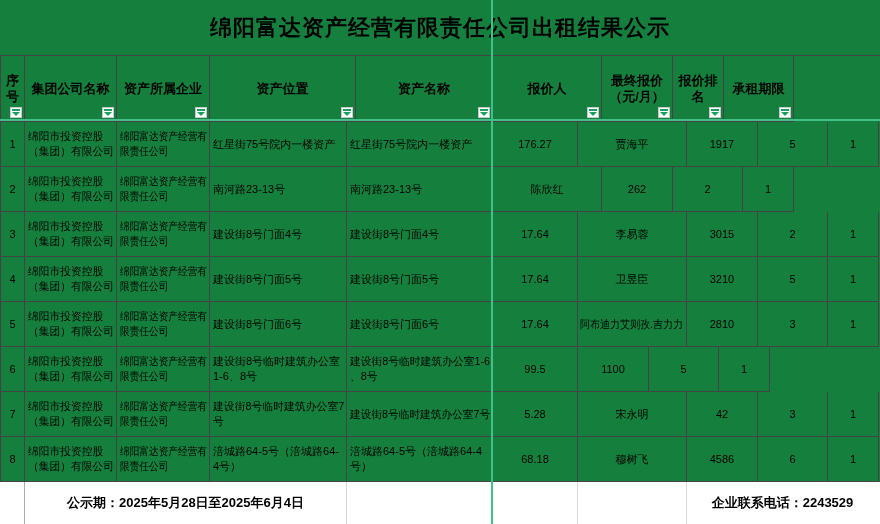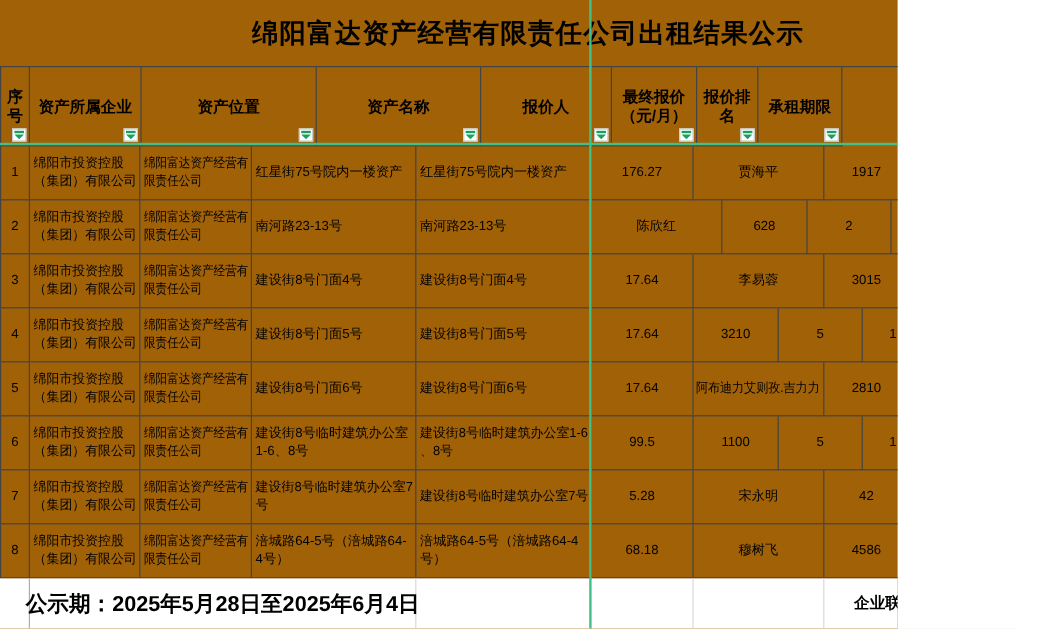--- a/index.html
+++ b/index.html
@@ -1,16 +1,16 @@
 <!DOCTYPE html>
 <html><head>
 <meta charset="utf-8">
 <style>
   html,body{margin:0;padding:0;background:#fff;}
-  .screen{position:relative;width:748px;height:524px;background:#a16207;overflow:hidden;
+  .screen{position:relative;width:880px;height:524px;background:#15803d;overflow:hidden;
           font-family:"Liberation Sans","DejaVu Sans",sans-serif;color:#000;}
   .title{position:absolute;left:0;top:0;width:880px;height:55px;display:flex;
          align-items:center;justify-content:center;font-size:22px;font-weight:700;letter-spacing:1px;}
   .table{position:absolute;left:0;top:55px;width:880px;border-top:1px solid #444;border-left:1px solid #444;box-sizing:border-box;}
   .row{display:flex;height:45px;}
   .row.header{height:66px;}
   .cell{box-sizing:border-box;border-right:1px solid #444;border-bottom:1px solid #444;
         display:flex;align-items:center;overflow:hidden;position:relative;font-size:11px;line-height:15px;}
   .c0{width:24px}.c1{width:92px}.c2{width:93px}.c3{width:137px}.c4{width:146px}
   .c5{width:85px}.c6{width:109px}.c7{width:71px}.c8{width:70px}.c9{width:51px}
@@ -22,21 +22,21 @@
   .htext{white-space:pre;line-height:16px;}
   .filter-btn{position:absolute;right:2px;bottom:3px;width:12px;height:11px;background:#fff;
               border:1px solid #c9c9c9;box-sizing:border-box;display:flex;flex-direction:column;
               align-items:center;justify-content:center;}
   .f-bar{width:8px;height:2px;background:#18a05e;margin-bottom:1px;}
   .f-tri{width:0;height:0;border-left:4px solid transparent;border-right:4px solid transparent;border-top:4px solid #18a05e;}
   .footer{position:absolute;left:0;top:482px;width:880px;height:42px;background:#fff;}
   .footer .gl{position:absolute;top:0;bottom:0;width:1px;background:#d9d9d9;}
   .footer .gl.dark{background:#adadad;}
   .f-period{position:absolute;left:24px;width:323px;top:0;bottom:0;display:flex;align-items:center;
-            justify-content:center;font-size:18px;font-weight:700;white-space:pre;}
+            justify-content:center;font-size:13px;font-weight:700;white-space:pre;}
   .f-phone{position:absolute;left:687px;width:191px;top:0;bottom:0;display:flex;align-items:center;
            justify-content:center;font-size:13px;font-weight:700;white-space:pre;}
   .freeze-v{position:absolute;left:491px;top:0;width:2px;height:524px;background:#42c08a;z-index:9;}
   .freeze-h{position:absolute;left:0;top:119px;width:880px;height:2px;background:#42c08a;z-index:9;}
 </style>
 </head>
 <body>
 
 <div class="screen">
   <div class="title">绵阳富达资产经营有限责任公司出租结果公示</div>
@@ -44,20 +44,27 @@
   <div class="table">
     <div class="row header">
       <div class="cell c0 hcell">
           <span class="htext">序
 号</span>
           <span class="filter-btn">
             <span class="f-bar"></span>
             <span class="f-tri"></span>
           </span>
         </div>
+      <div class="cell c1 hcell">
+          <span class="htext">集团公司名称</span>
+          <span class="filter-btn">
+            <span class="f-bar"></span>
+            <span class="f-tri"></span>
+          </span>
+        </div>
       <div class="cell c2 hcell">
           <span class="htext">资产所属企业</span>
           <span class="filter-btn">
             <span class="f-bar"></span>
             <span class="f-tri"></span>
           </span>
         </div>
       <div class="cell c4 hcell">
           <span class="htext">资产位置</span>
           <span class="filter-btn">
@@ -154,21 +161,21 @@
       <div class="cell c3 left">
           <span class="fit">南河路23-13号</span>
         </div>
       <div class="cell c4 left">
           <span class="fit">南河路23-13号</span>
         </div>
       <div class="cell c6 center">
           <span class="fit">陈欣红</span>
         </div>
       <div class="cell c7 center">
-          <span class="fit">628</span>
+          <span class="fit">262</span>
         </div>
       <div class="cell c8 center">
           <span class="fit">2</span>
         </div>
       <div class="cell c9 center">
           <span class="fit">1</span>
         </div>
     </div>
 
     <div class="row">
@@ -219,20 +226,23 @@
 限责任公司</span>
         </div>
       <div class="cell c3 left">
           <span class="fit">建设街8号门面5号</span>
         </div>
       <div class="cell c4 left">
           <span class="fit">建设街8号门面5号</span>
         </div>
       <div class="cell c5 center">
           <span class="fit">17.64</span>
+        </div>
+      <div class="cell c6 center">
+          <span class="fit">卫昱臣</span>
         </div>
       <div class="cell c7 center">
           <span class="fit">3210</span>
         </div>
       <div class="cell c8 center">
           <span class="fit">5</span>
         </div>
       <div class="cell c9 center">
           <span class="fit">1</span>
         </div>

